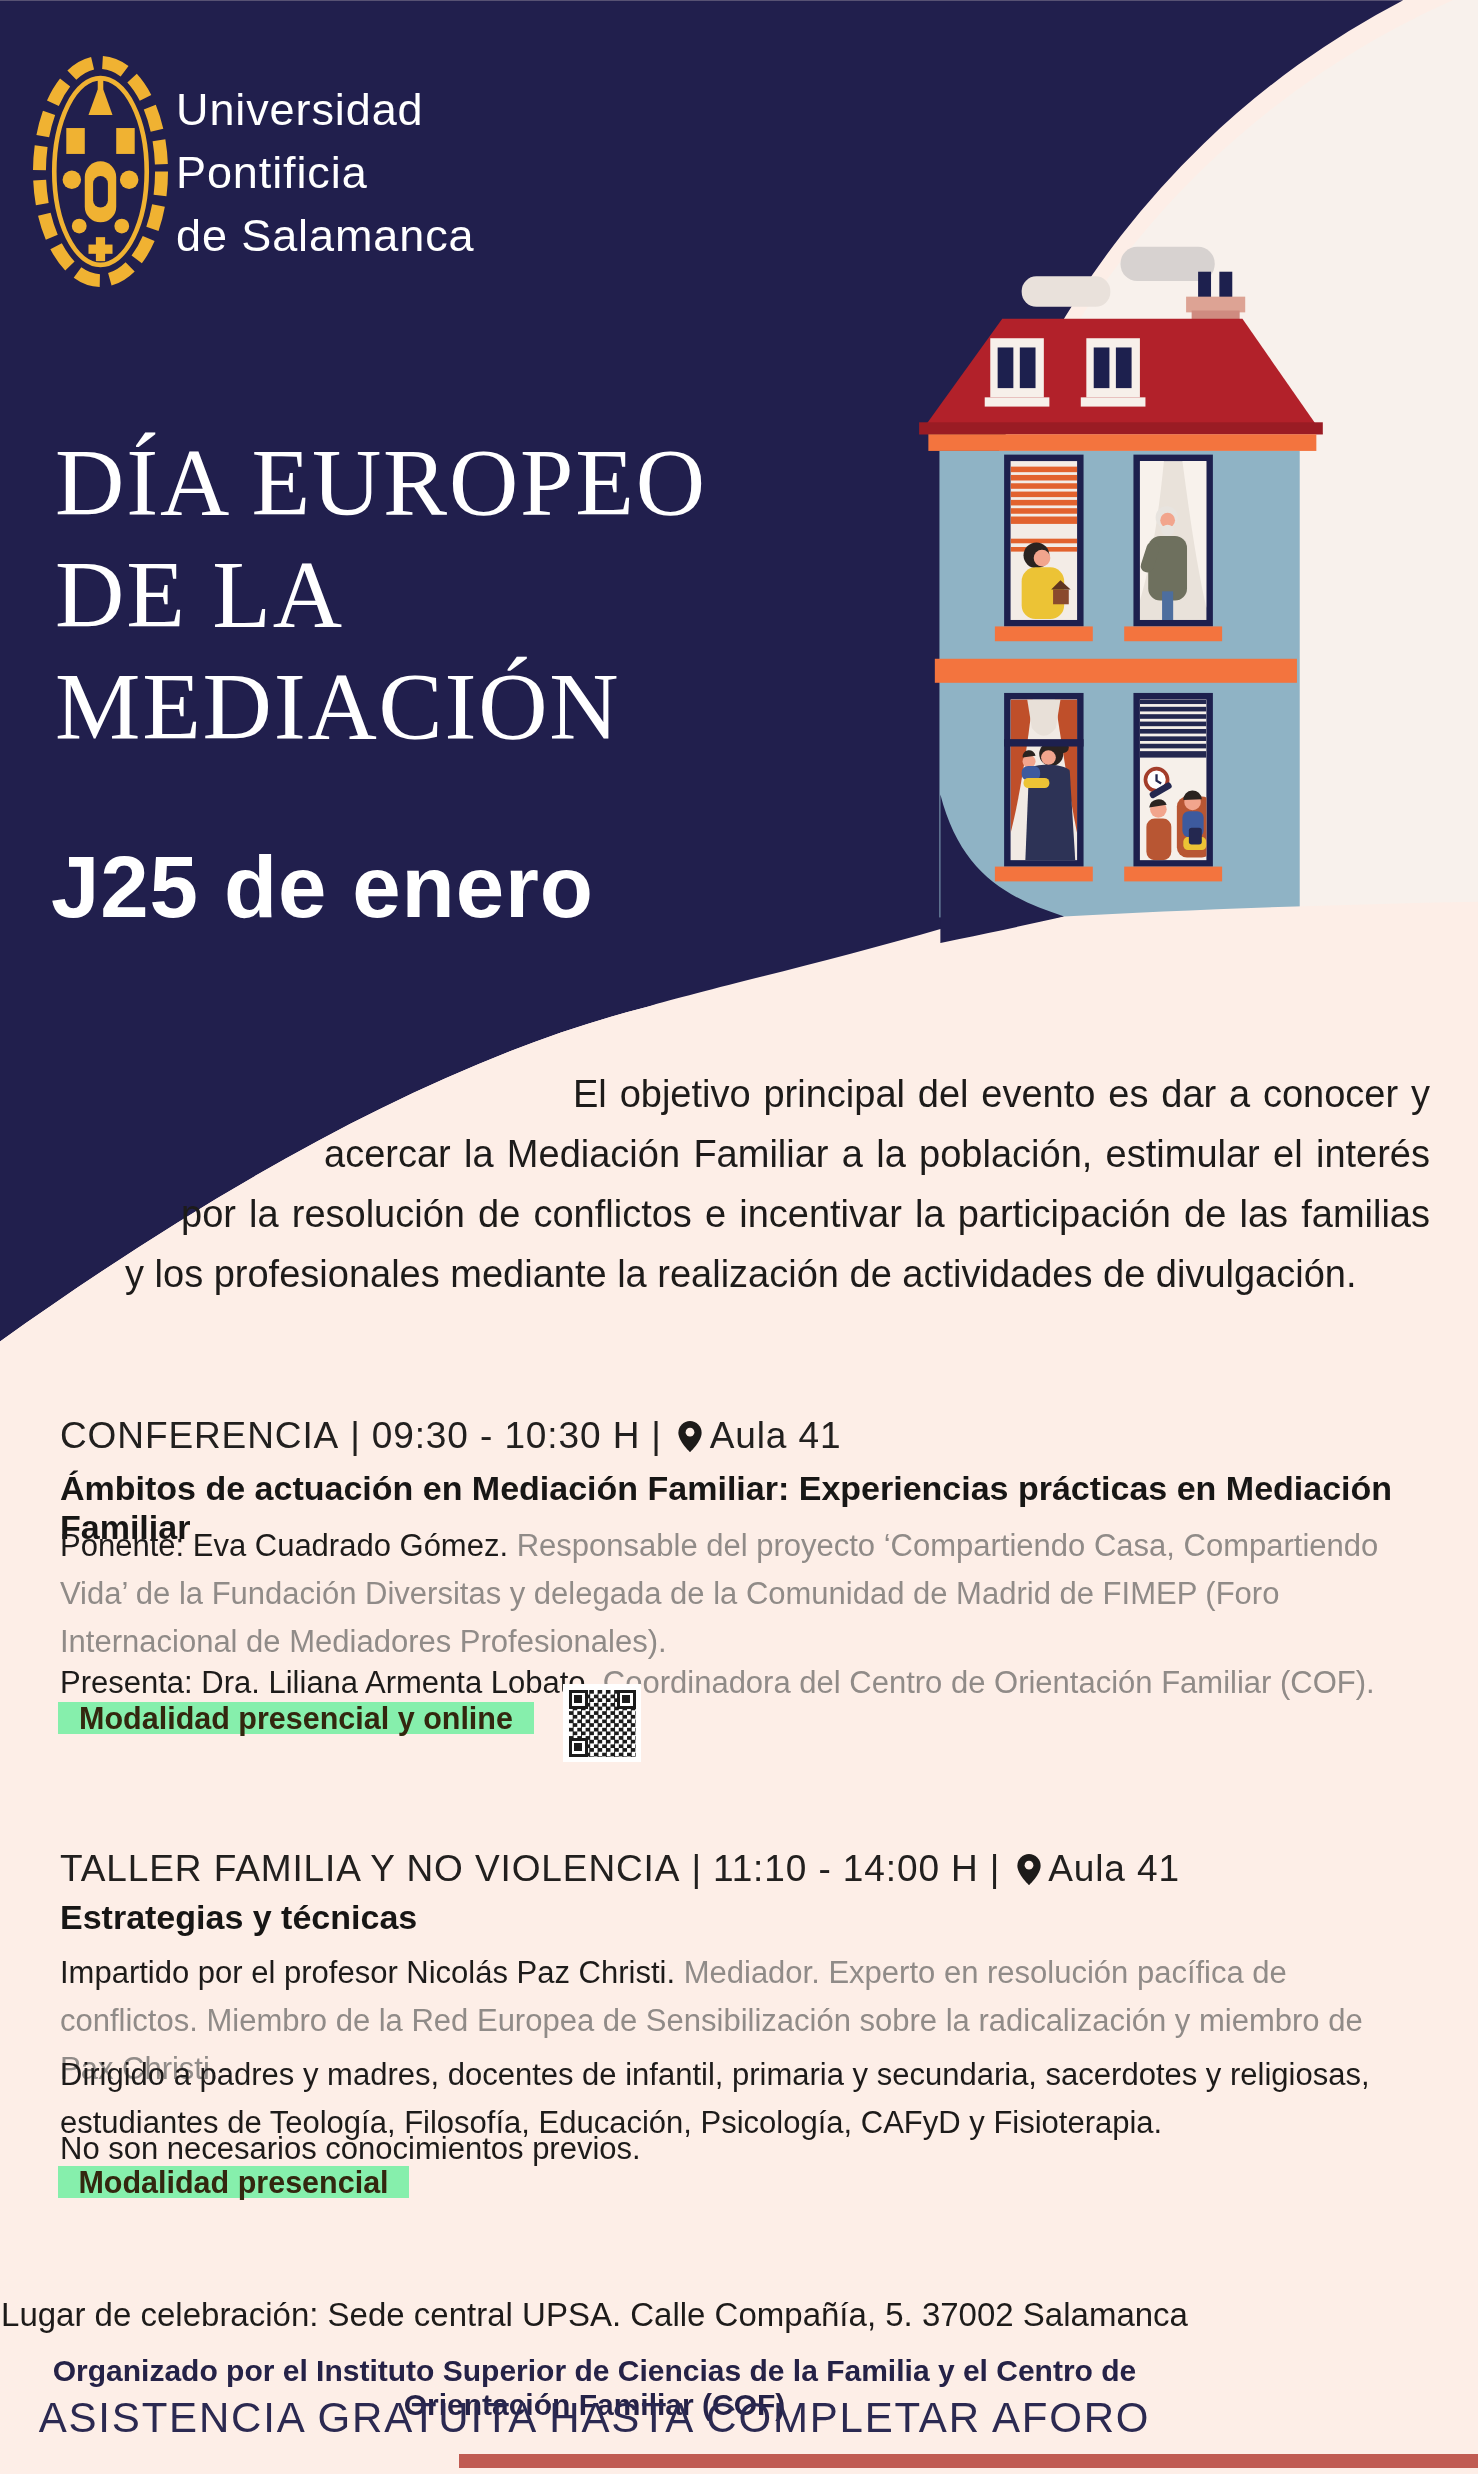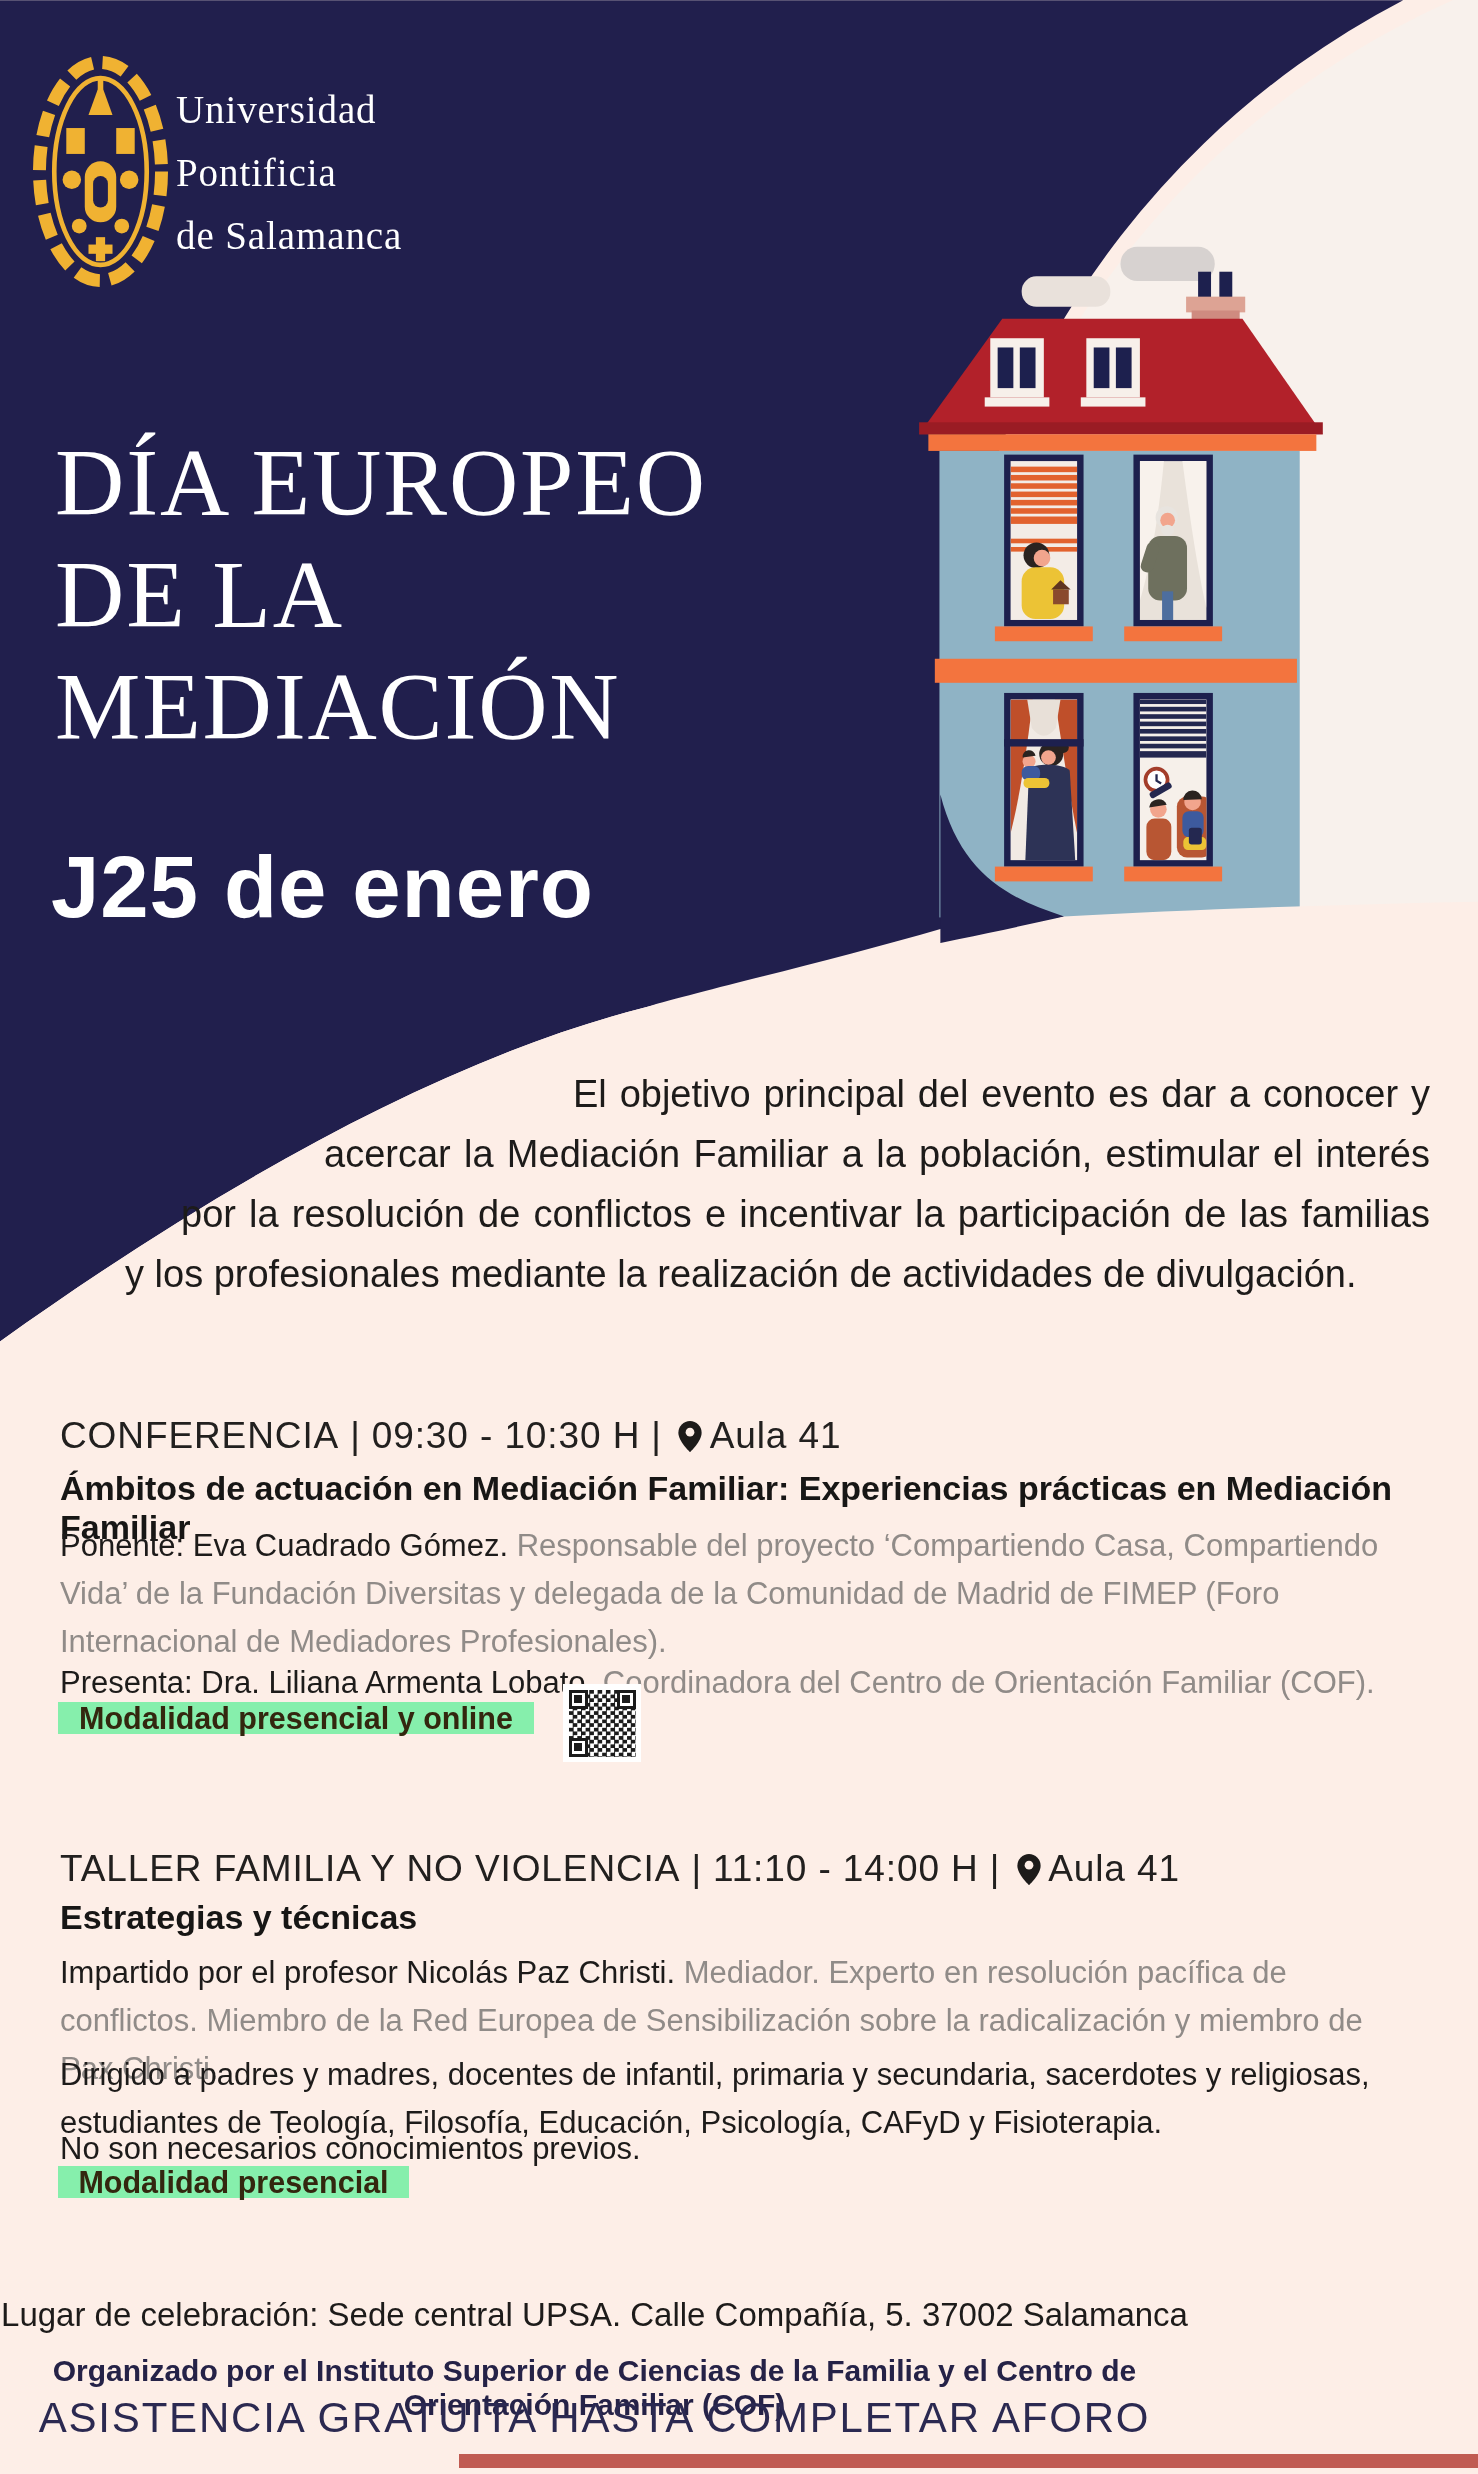--- a/index.html
+++ b/index.html
@@ -1,22 +1,22 @@
 <!DOCTYPE html>
 <html style="font-size:15px"><head>
 <meta charset="utf-8">
 <style>
   html,body{margin:0;padding:0;background:#fdeee7;}
   #poster{position:relative;width:1478px;height:2475px;overflow:hidden;background:#fdeee7;
           font-family:"Liberation Sans",sans-serif;}
   .abs{position:absolute;}
   #bg-art{position:absolute;left:0;top:0;}
   
-  .wordmark{left:176px;top:78px;color:#ffffff;font-family:Liberation Serif, serif;
-            font-size:39px;line-height:63px;letter-spacing:0.9px;}
+  .wordmark{left:176px;top:78px;color:#ffffff;font-family:Liberation Sans, sans-serif;
+            font-size:45px;line-height:63px;letter-spacing:0.9px;}
   .hero-title{left:55px;top:427px;color:#ffffff;font-family:"Liberation Serif",serif;
               font-size:96px;line-height:112px;letter-spacing:1.8px;font-weight:400;}
   .hero-date{left:51px;top:837px;color:#ffffff;font-size:87px;font-weight:700;letter-spacing:0.9px;}
   
   .intro{left:54px;top:1064px;width:1376px;font-size:38px;line-height:60px;color:#1d1b1a;
          text-align:justify;}
   .curve-spacer{float:left;width:527px;height:277px;
      shape-outside:polygon(0 0,519px 0,519px 59px,270px 59px,270px 119px,127px 119px,127px 179px,71px 179px,71px 239px,15.7px 239px,15.7px 277px,0 277px);}
   
   .session-head{left:60px;width:1367px;font-size:37px;letter-spacing:0.9px;color:#22201f;white-space:nowrap;}

